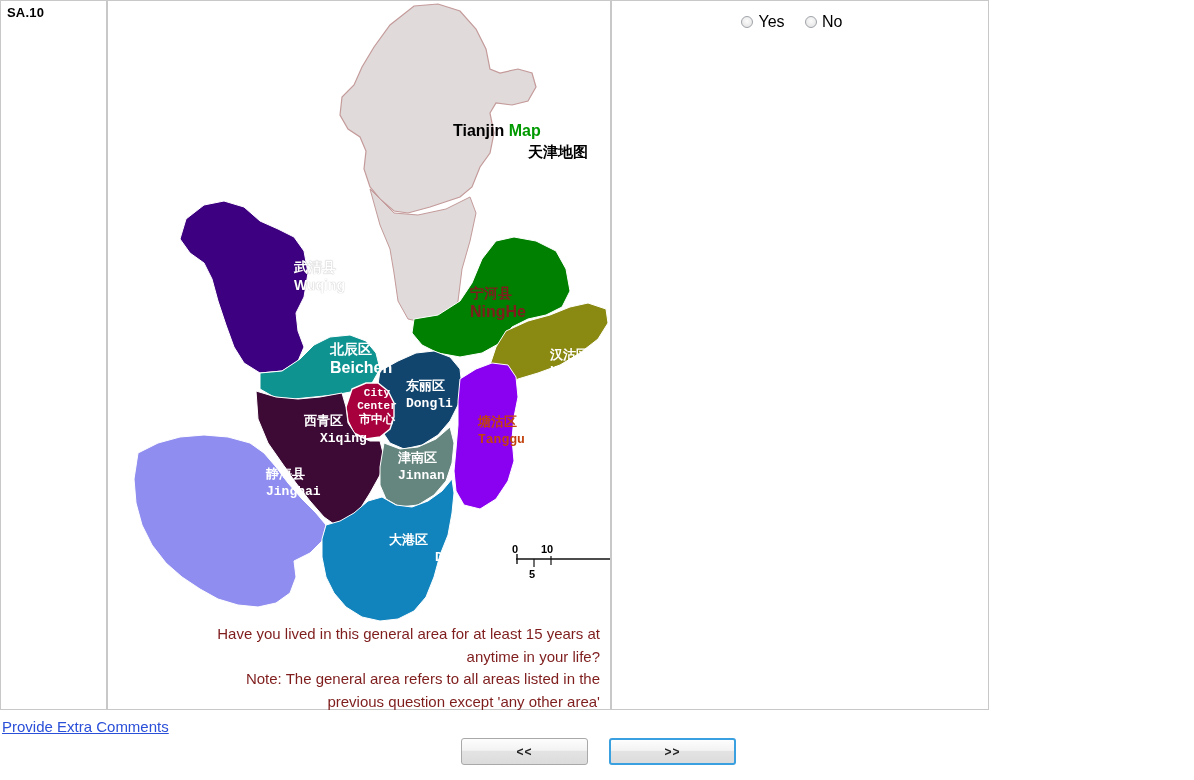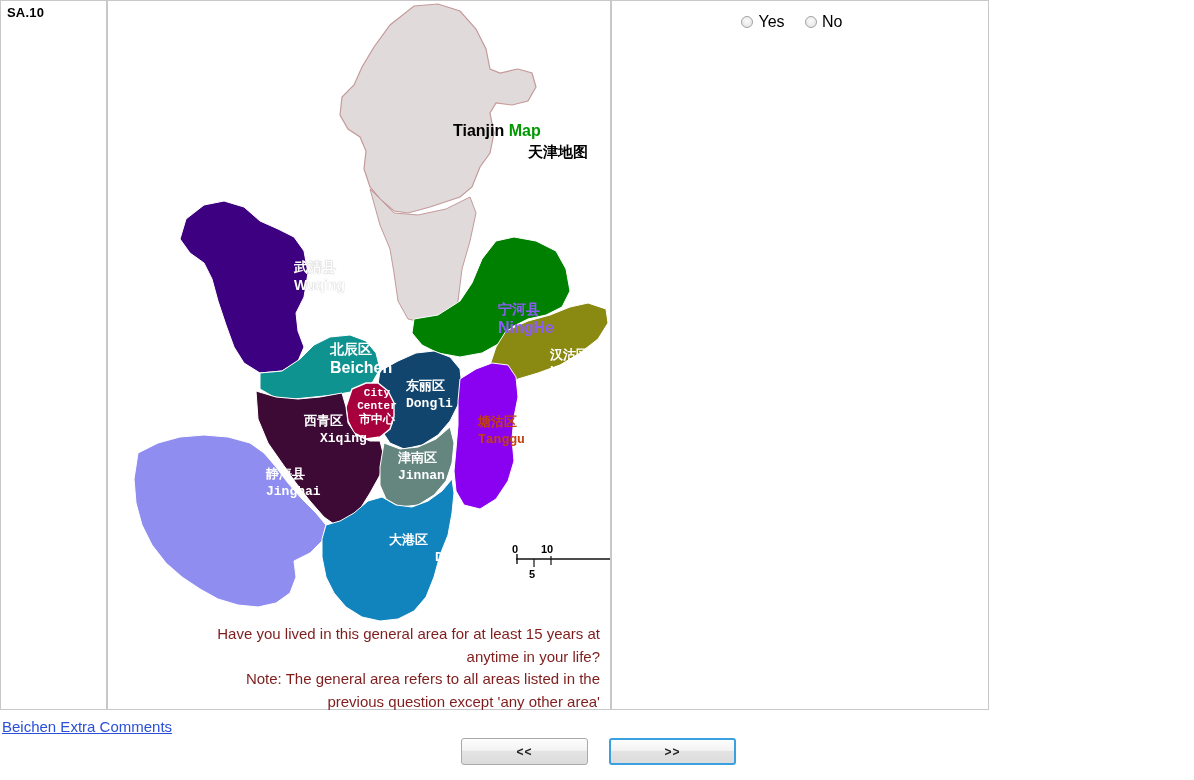--- a/index.html
+++ b/index.html
@@ -126,21 +126,21 @@
             <line x1="577" y1="553" x2="577" y2="563" stroke="#111" stroke-width="1.4"></line>
             <line x1="426" y1="558" x2="426" y2="566" stroke="#111" stroke-width="1.2"></line>
           </g>
         </svg>
 
         <div style="position:absolute;left:186px;top:258px;color:#fff;font-size:14px;font-weight:bold;text-shadow:0 0 1px rgba(0,0,0,.4);">
           <span>武清县</span><br>
           <span>Wuqing</span>
         </div>
 
-        <div style="position:absolute;left:362px;top:300px;color:#8b5cf6;font-size:14px;font-weight:bold;margin-left:28px;">
+        <div style="position:absolute;left:362px;top:284px;color:#7f1d1d;font-size:14px;font-weight:bold;">
           <span>宁河县</span><br>
           <span style="font-size:16px;">NingHe</span>
         </div>
 
         <div style="position:absolute;left:420px;top:346px;color:#fff;font-size:13px;font-weight:bold;line-height:16px;text-align:right;">
           <span style="margin-left:22px;">汉沽区</span><br>
           <span style="font-family:'Liberation Mono',monospace;">Hangu</span>
         </div>
 
         <div style="position:absolute;left:222px;top:340px;color:#fff;font-size:14px;font-weight:bold;">
@@ -216,18 +216,18 @@
         </span>
         <span class="opt">
           <span class="radio"></span><span class="opt-label">No</span>
         </span>
       </div>
     </td>
   </tr>
 </tbody>
   </table>
 
-<a class="footer-link">Beichen Extra Comments</a>
+<a class="footer-link">Provide Extra Comments</a>
 
 <div class="btnrow">
   <button class="btn btn-prev">&lt;&lt;</button>
   <button class="btn btn-next">&gt;&gt;</button>
 </div>
 
 </body></html>

